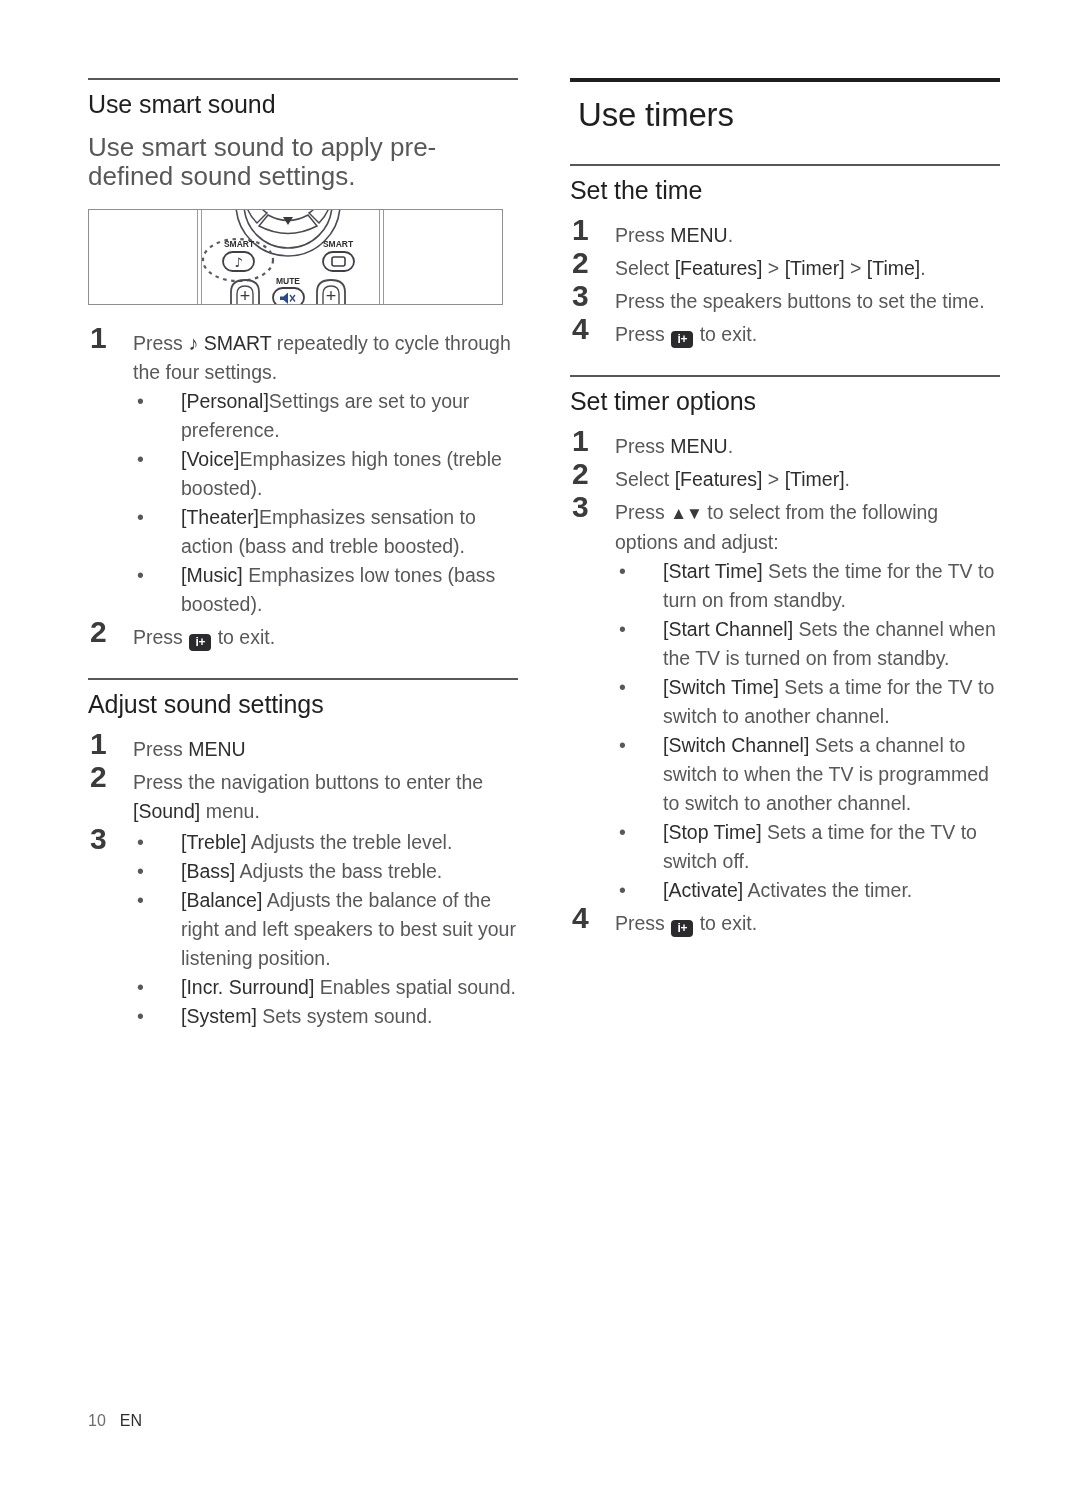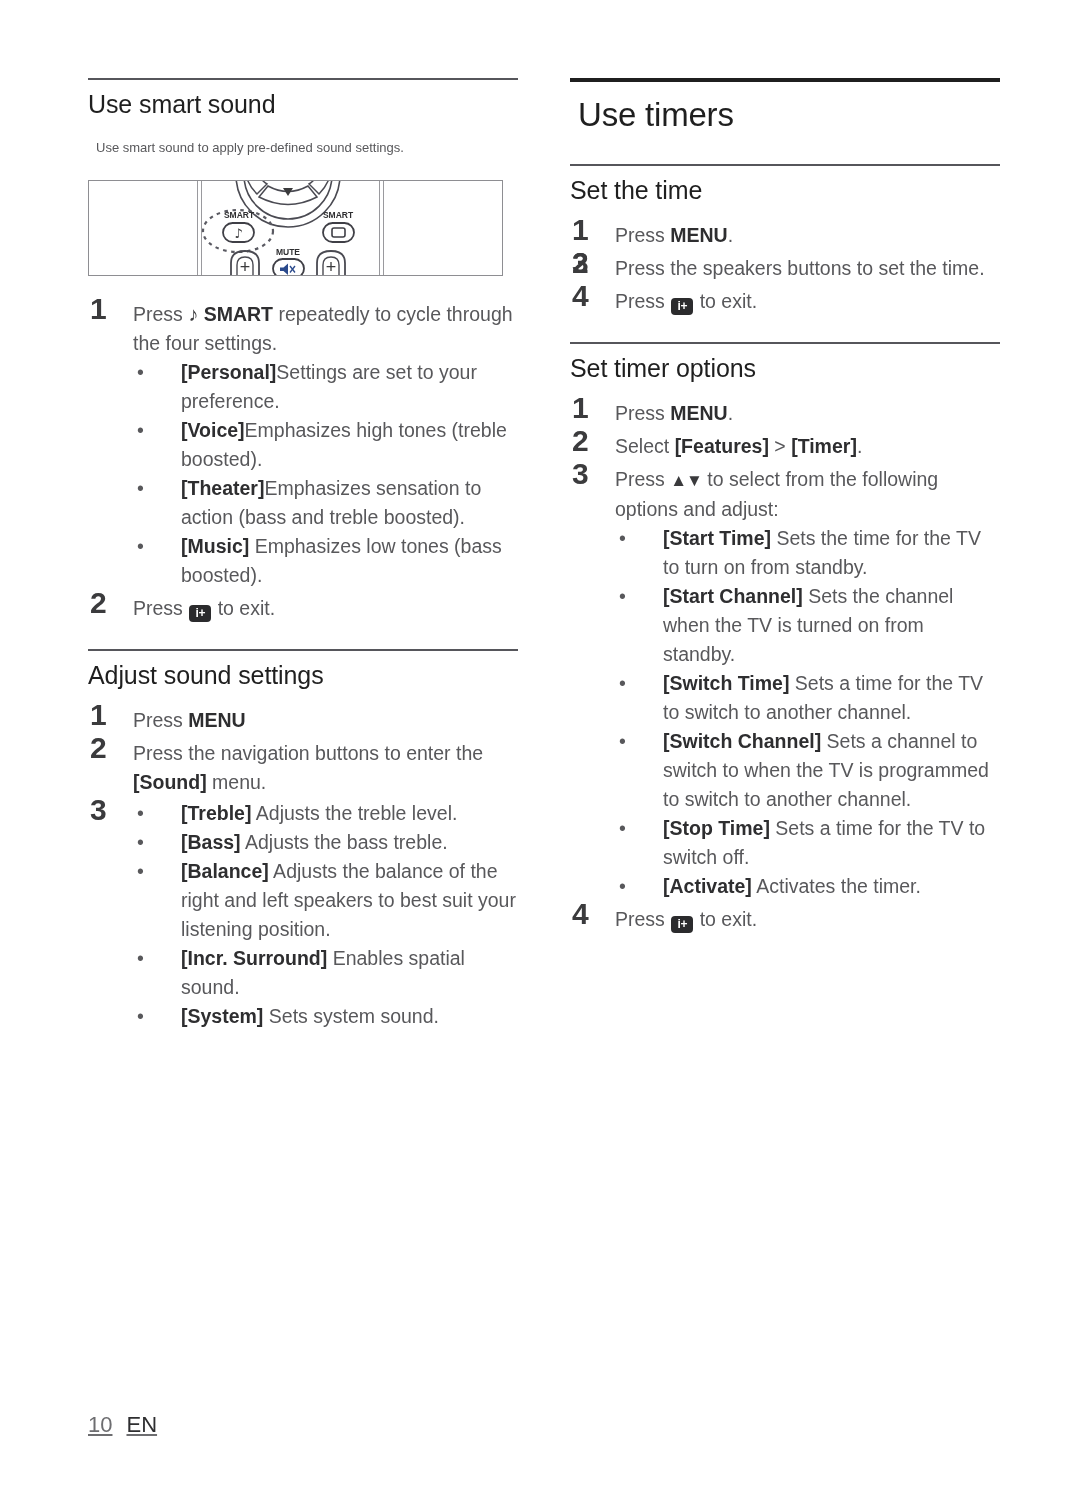--- a/index.html
+++ b/index.html
@@ -54,23 +54,23 @@
   h2.section {
     font-size: 25px;
     font-weight: 400;
     color: #1f1f1f;
     margin: 0 0 14px 0;
     letter-spacing: -0.1px;
   }
 
   
   p.body {
-    font-size: 13px;
+    font-size: 26px;
     line-height: 29px;
-    margin: 0 0 18px 8px;
+    margin: 0 0 18px 0;
     color: #58585b;
   }
 
   
   ol.steps {
     list-style: none;
     margin: 0;
     padding: 0;
   }
   ol.steps > li {
@@ -110,21 +110,21 @@
   }
   ul.bullets > li .dot {
     position: absolute;
     left: 4px;
     top: 0;
     font-size: 19.5px;
     line-height: 29px;
     color: #58585b;
   }
 
-  b, .bold { font-weight: 700; color: #2e2e30; }
+  b, .bold { font-weight: 400; color: #2e2e30; }
 
   
   .icon-exit {
     display: inline-block;
     vertical-align: -2px;
     width: 22px;
     height: 17px;
     border-radius: 4px;
     background: #2b2b2d;
     color: #ffffff;
@@ -164,23 +164,22 @@
   .fig-div.l2 { left: 112px; }
   .fig-div.r1 { left: 290px; }
   .fig-div.r2 { left: 294px; }
   .remote-svg { position: absolute; left: 108px; top: 0; }
 
   
   .footer {
     position: absolute;
     left: 88px;
     top: 1412px;
-    font-size: 22px;
+    font-size: 16px;
     color: #6d6d70;
-    text-decoration: underline;
   }
   .footer .pg { color: #6d6d70; margin-right: 14px; }
   .footer .lang { color: #2e2e30; }
 </style>
 </head>
 <body>
 
 <div class="page">
 
   <div class="col col-left">
@@ -312,20 +311,21 @@
     <div class="rule-minor"></div>
     <h2 class="section">Set the time</h2>
 
     <ol class="steps">
       <li>
         <span class="step-num">1</span>
         <span class="step-text"><span>Press </span><b>MENU</b><span>.</span></span>
       </li>
       <li>
         <span class="step-num">2</span>
+        <span class="step-text"><span>Select </span><b>[Features]</b><span> &gt; </span><b>[Timer]</b><span> &gt; </span><b>[Time]</b><span>.</span></span>
       </li>
       <li>
         <span class="step-num">3</span>
         <span class="step-text">Press the speakers buttons to set the time.</span>
       </li>
       <li>
         <span class="step-num">4</span>
         <span class="step-text"><span>Press </span><span class="icon-exit">i+</span><span> to exit.</span></span>
       </li>
     </ol>

